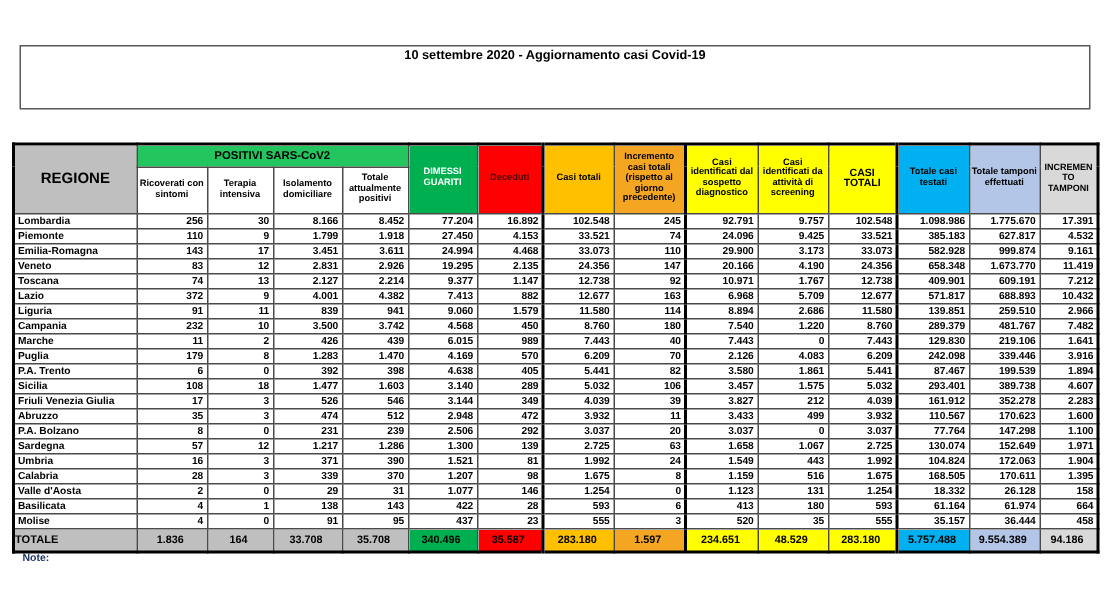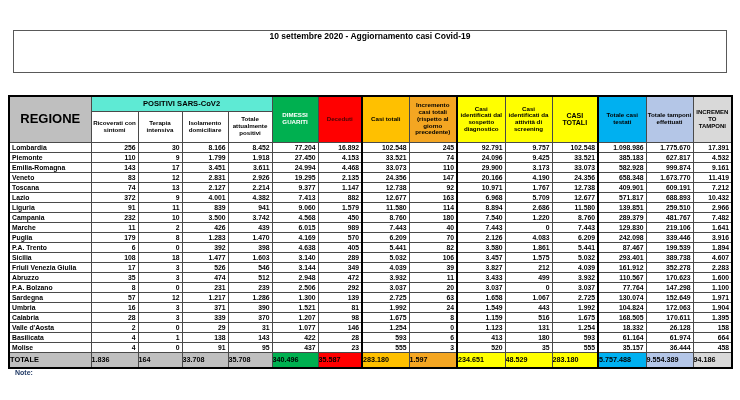--- a/index.html
+++ b/index.html
@@ -19,29 +19,29 @@
     border-collapse:collapse;table-layout:fixed;
     border:2px solid #000;
   }
   th,td{border:1px solid #4a4a4a;overflow:hidden;padding:0;vertical-align:middle;}
   thead th{
     font-size:6.2px;line-height:1.1;font-weight:700;text-align:center;
     padding:1px;word-wrap:break-word;
   }
   thead tr.r1{height:15px;}
   thead tr.r2{height:31px;}
-  .group-head{font-size:7.6px;background:#5eead4;}
-  .region-head{font-size:13px;text-align:center;}
+  .group-head{font-size:7.6px;background:#22c55e;}
+  .region-head{font-size:10px;text-align:center;}
   tbody td{
     font-size:6.8px;font-weight:700;height:9px;line-height:9px;white-space:nowrap;
     background:#fff;
   }
   td.num{text-align:right;padding-right:2px;}
   td.region{text-align:left;padding-left:2px;}
-  tr.total-row td{height:14px;line-height:14px;font-size:7.2px;text-align:left;padding-right:2px;}
+  tr.total-row td{height:14px;line-height:14px;font-size:7.2px;text-align:center;padding-right:2px;}
   tr.total-row td.total-label{text-align:left;padding-right:0;font-size:7.4px;}
   .bL{border-left:2px solid #000 !important;}
 
   .c-gray{background:#BFBFBF !important;}
   .c-green{background:#00B050 !important;}
   .c-green-txt{color:#ffffff;}
   .c-red{background:#FF0000 !important;}
   .c-red-txt{color:#4a0505;}
   .c-orange{background:#FFC000 !important;}
   .c-orange2{background:#F4A622 !important;}

